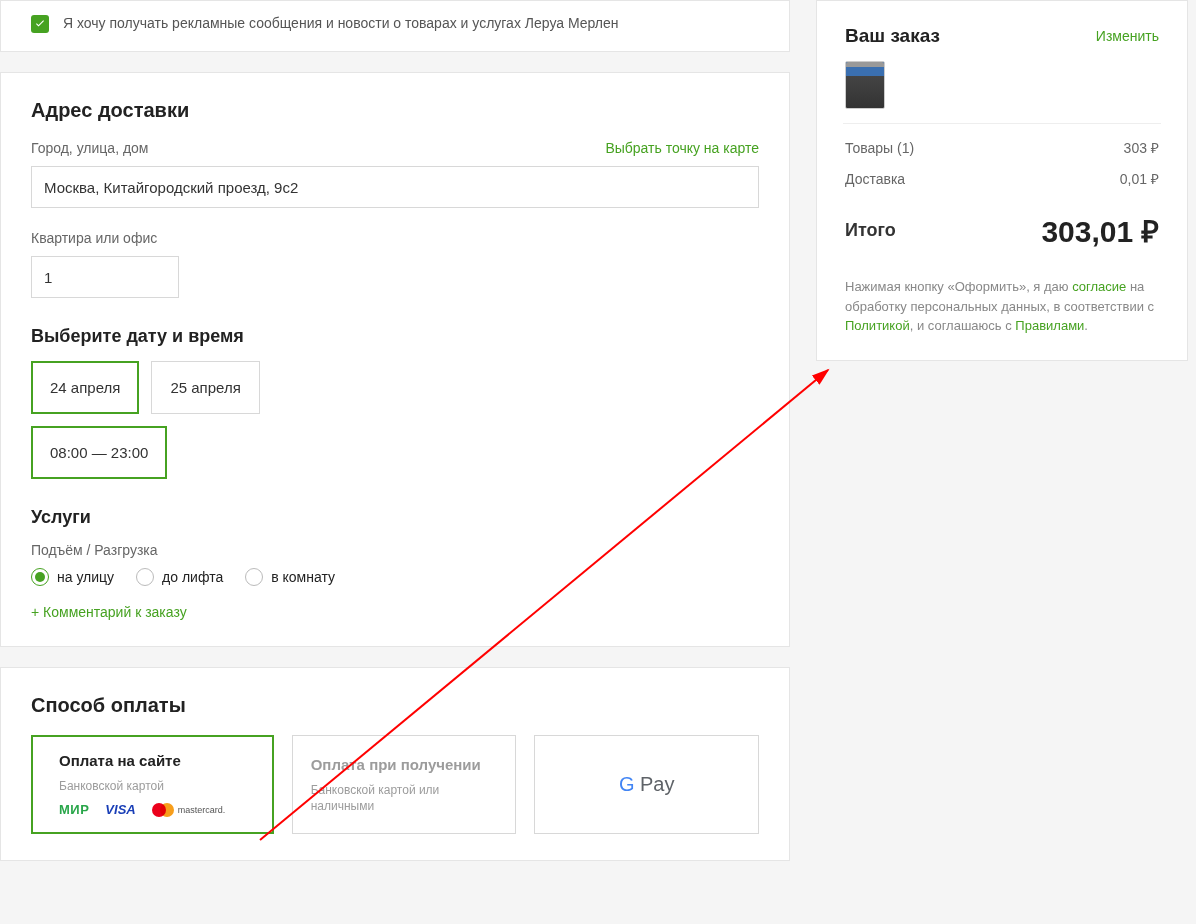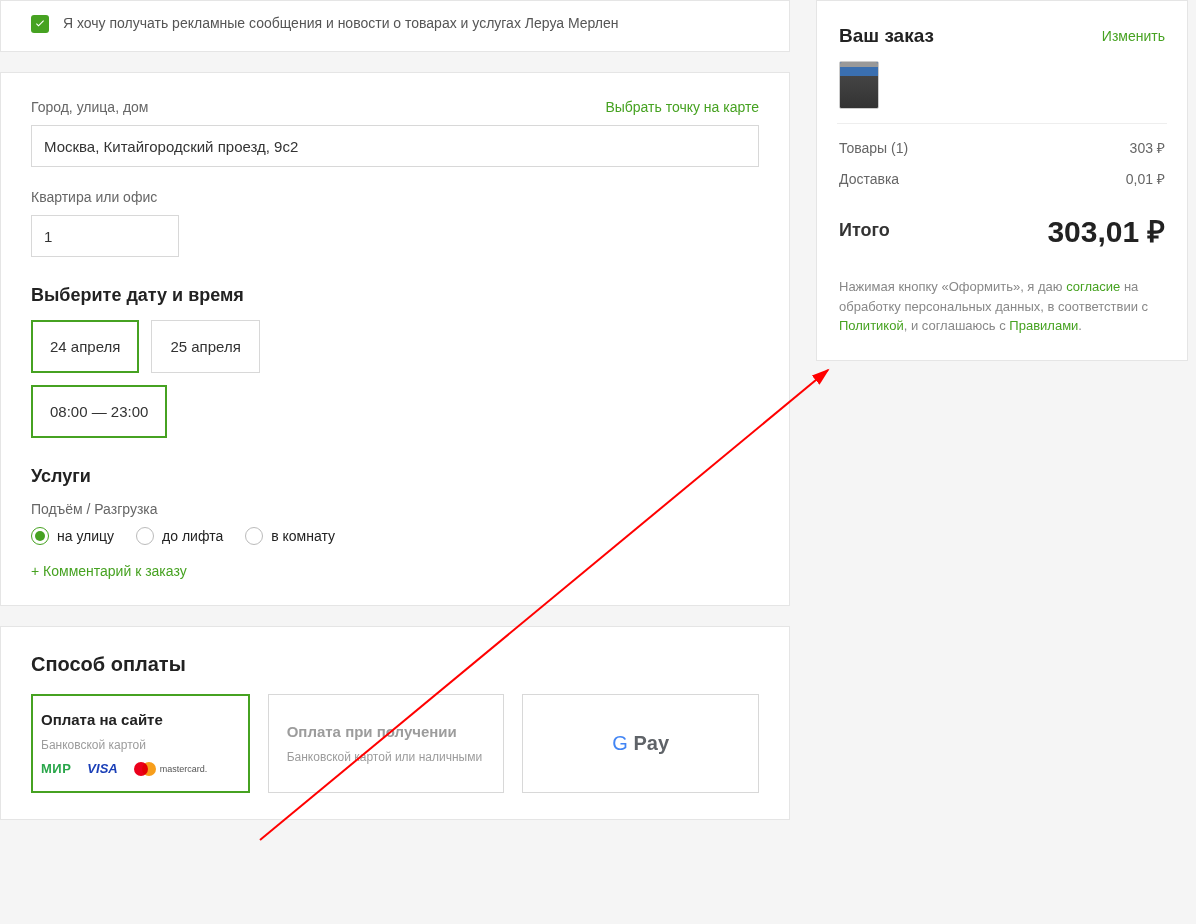--- a/index.html
+++ b/index.html
@@ -32,38 +32,38 @@
 .pill{border:1px solid var(--border);padding:9px 18px;font-size:15px;color:#333;background:#fff;cursor:pointer;display:inline-flex;align-items:center}
 .pill.sel{border:2px solid var(--green);padding:16px 17px}
 .radio-row{display:flex;gap:22px;align-items:flex-start;margin-top:10px}
 .radio{display:flex;align-items:center;gap:8px;cursor:pointer}
 .radio-dot{width:18px;height:18px;border:1px solid #bbb;border-radius:50%;display:flex;align-items:center;justify-content:center}
 .radio.sel .radio-dot{border-color:var(--green)}
 .radio.sel .radio-dot::after{content:"";width:10px;height:10px;border-radius:50%;background:var(--green)}
 .add-comment{color:var(--green);margin-top:18px;cursor:pointer}
 .pay-grid{display:flex;gap:18px}
 .pay-option{flex:1;border:1px solid var(--border);padding:16px 18px;min-height:98px;cursor:pointer;display:flex;flex-direction:column;justify-content:center}
-.pay-option.selected{border:2px solid var(--green);padding:15px 8px}
+.pay-option.selected{border:2px solid var(--green);padding:15px 26px}
 .pay-title{font-weight:700;font-size:15px}
 .pay-sub{color:#9c9c9c;font-size:12px;margin-top:9px;line-height:1.35}
 .pay-option.dis .pay-title{color:#9c9c9c;font-weight:700}
 .logos{display:flex;gap:16px;align-items:center;margin-top:8px}
 .mir{color:#29a64a;font-weight:800;letter-spacing:.5px;font-size:13px}
 .visa{color:#1a3fb7;font-weight:800;font-style:italic;font-size:13px}
 .mc{display:flex;align-items:center;gap:4px}
 .mc-circles{position:relative;width:22px;height:14px}
 .mc-circles::before,.mc-circles::after{content:"";position:absolute;top:0;width:14px;height:14px;border-radius:50%}
 .mc-circles::before{left:0;background:#eb001b}
 .mc-circles::after{right:0;background:#f79e1b;mix-blend-mode:multiply}
 .mc-text{font-size:9px;color:#555}
 .gpay{display:flex;align-items:center;justify-content:center;height:100%;font-size:20px;color:#9c9c9c}
 .gpay .g{font-weight:500}
 .g .b{color:#4285F4}
 .sidebar{width:372px;flex:0 0 372px}
-.side-card{background:#fff;border:1px solid var(--card-border);padding:24px 22px}
+.side-card{background:#fff;border:1px solid var(--card-border);padding:24px 28px}
 .side-head{display:flex;justify-content:space-between;align-items:center;margin-bottom:14px}
 .side-title{font-size:19px;font-weight:700}
 .thumb{width:40px;height:48px;background:linear-gradient(#3a6fb0 0%,#3a6fb0 30%,#444 30%,#333 100%);border-radius:2px;border:1px solid #ccc;position:relative}
 .thumb::after{content:"";position:absolute;top:0;left:0;right:0;height:5px;background:#999;border-radius:2px 2px 0 0}
 .divider{height:1px;background:#eee;margin:14px -2px}
 .price-row{display:flex;justify-content:space-between;align-items:center;color:#666;margin:12px 0}
 .total-row{display:flex;justify-content:space-between;align-items:center;margin-top:22px}
 .total-label{font-size:18px;font-weight:700;color:#333}
 .total-val{font-size:30px;font-weight:700}
 .pay-btn{margin-top:24px;width:100%;height:56px;background:#3f4247;color:#fff;border:none;font-size:17px;font-weight:600;cursor:pointer;display:flex;align-items:center;justify-content:center}
@@ -84,20 +84,21 @@
             <svg viewBox="0 0 24 24">
                 <path d="M9 16.2l-3.5-3.5L4 14.2 9 19.2 20 8.2l-1.5-1.5z"></path>
               </svg>
           </span>
         </div>
         <div class="opt-text">Я хочу получать рекламные сообщения и новости о товарах и услугах Леруа Мерлен</div>
       </div>
     </div>
 
     <div class="card">
+      <h2>Адрес доставки</h2>
       <div class="row">
         <span class="label">Город, улица, дом</span>
         <a class="link">Выбрать точку на карте</a>
       </div>
       <input class="input" value="Москва, Китайгородский проезд, 9с2" style="">
       <div style="height:22px"></div>
       <div class="label">Квартира или офис</div>
       <div style="height:10px"></div>
       <input class="input small-input" value="1" style="">
 
@@ -145,21 +146,21 @@
               <span class="mc-text">mastercard.</span>
             </span>
           </div>
         </div>
         <div class="pay-option dis">
           <div class="pay-title">Оплата при получении</div>
           <div class="pay-sub">Банковской картой или наличными</div>
         </div>
         <div class="pay-option">
           <div class="gpay">
-            <span class="g"><span class="b">G</span></span>&nbsp;<span style="color:#5f6368;font-weight:700">Pay</span>
+            <span class="g"><span class="b">G</span></span>&nbsp;<span style="color:#5f6368;font-weight:400">Pay</span>
           </div>
         </div>
       </div>
     </div>
 
   </div>
 
   <div class="sidebar">
     <div class="side-card">
       <div class="side-head">

